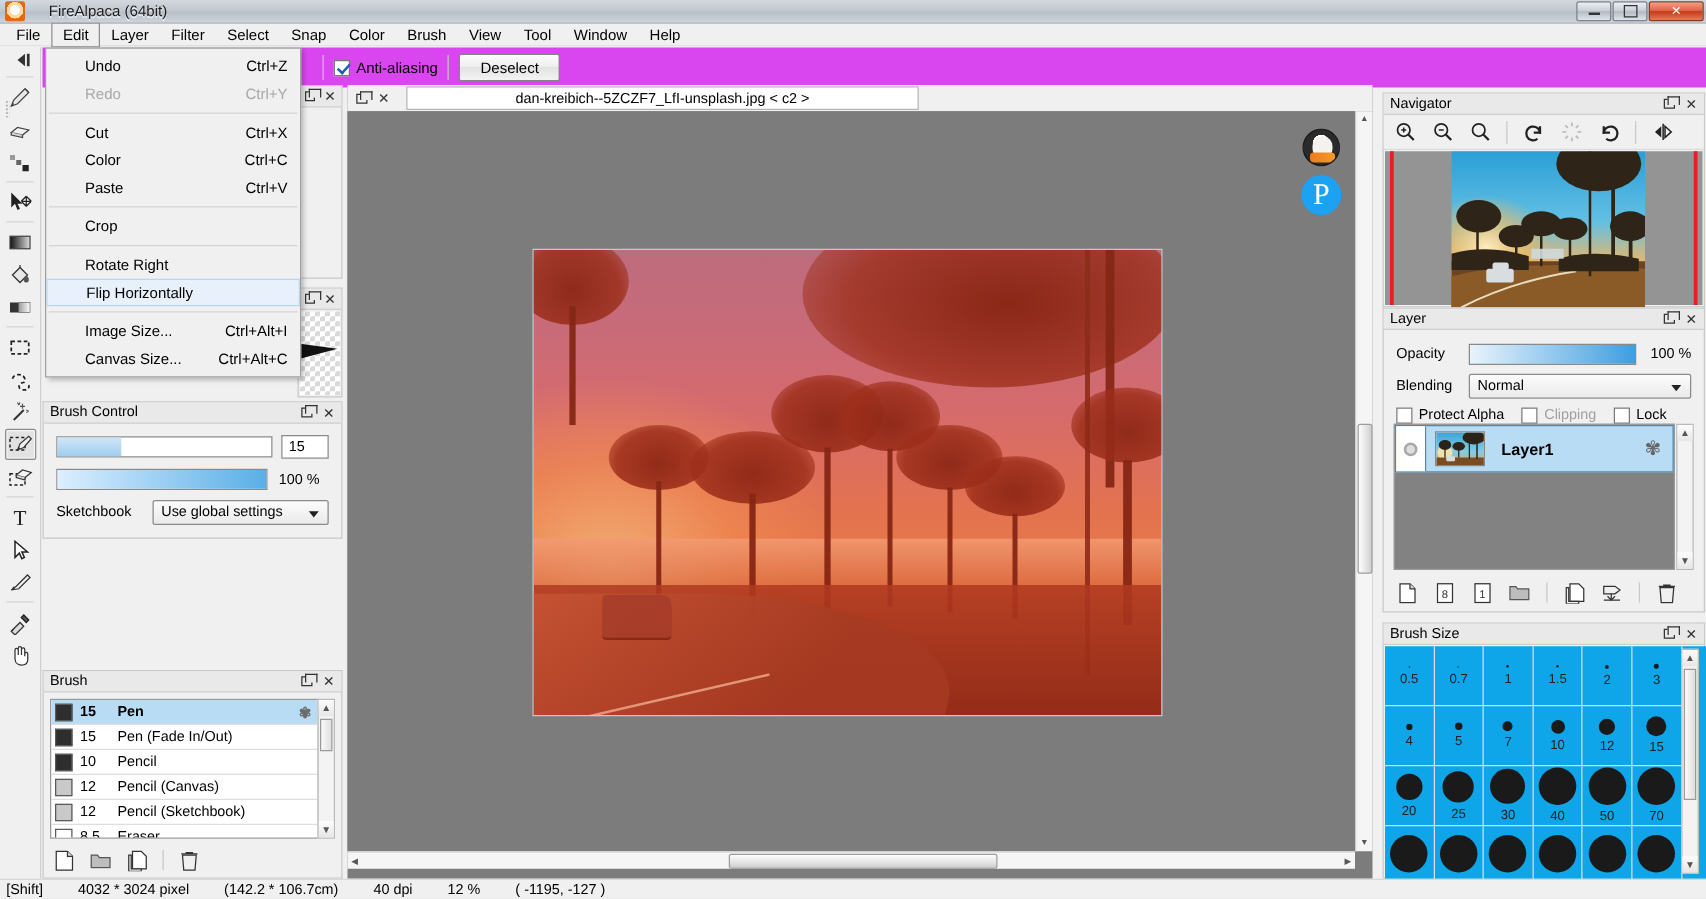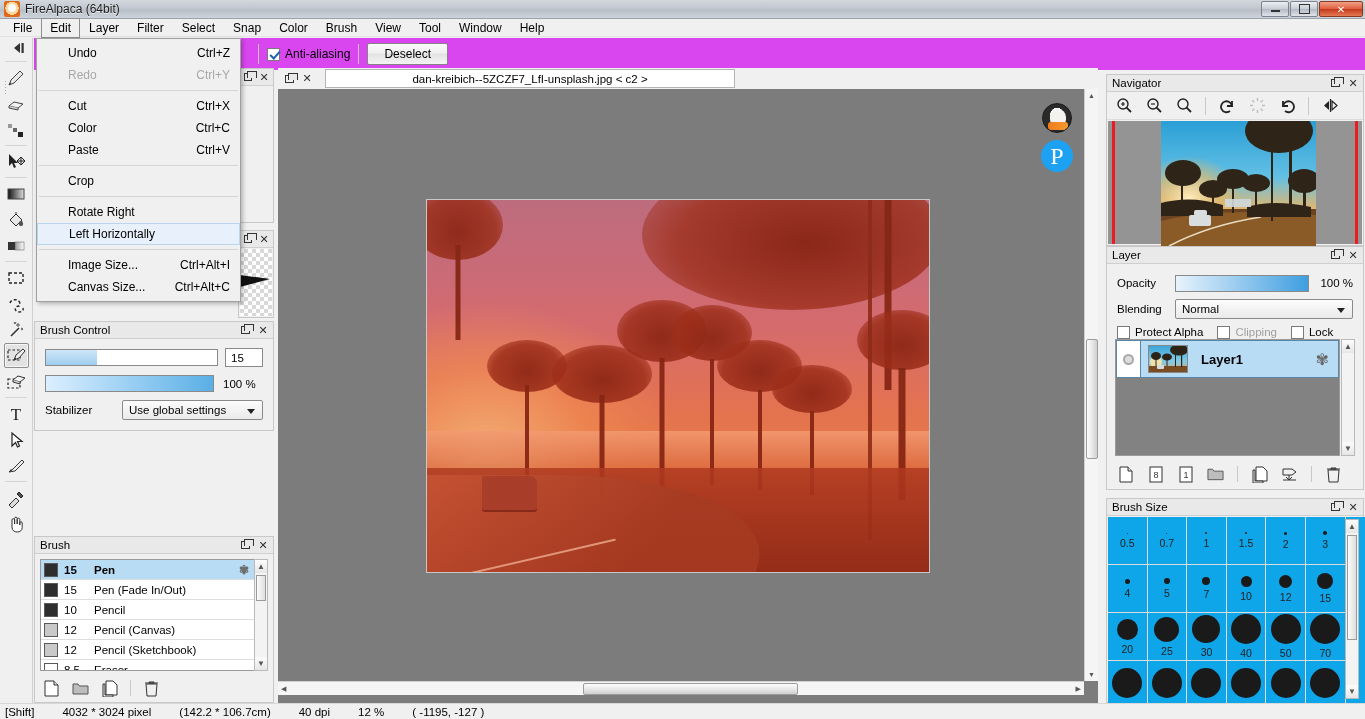--- a/index.html
+++ b/index.html
@@ -24,21 +24,21 @@
   .tb-icon {
     width: 16px; height: 16px; margin-left: 4px; margin-right: 5px;
     border-radius: 2px;
     background: radial-gradient(circle at 50% 45%, #fff 0 30%, #ffd8a0 31% 55%, #e06a18 56% 100%);
     position: relative; flex: none;
   }
   .tb-icon:after {
     content: ""; position: absolute; left: 4px; top: 3px; width: 8px; height: 8px;
     border-radius: 50%; background: #fafafa;
   }
-  .tb-title { font-size: 12px; color: #1a1a1a; text-shadow: 0 1px 0 rgba(255,255,255,.7); }
+  .tb-title { font-size: 12px; color: #1a1a1a; text-shadow: 0 1px 0 rgba(255,255,255,.7); margin-left: 14px; }
   .tb-buttons { position: absolute; right: 2px; top: 1px; display: flex; gap: 1px; }
   .tb-btn {
     width: 28px; height: 16px; border: 1px solid #7d838c; border-radius: 2px;
     background: linear-gradient(to bottom, #eceff3 0%, #c9ced6 48%, #b4bac3 52%, #dfe3e9 100%);
     display: flex; align-items: center; justify-content: center;
     font-size: 10px; color: #333; position: relative;
   }
   .tb-btn.close {
     background: linear-gradient(to bottom, #f2a087 0%, #e06040 48%, #c33a1c 52%, #e57a55 100%);
     color: #fff; width: 44px; border-color: #8a3a22;
@@ -562,21 +562,21 @@
         </div>
         <div class="num-box">15</div>
       </div>
       <div class="slider-row">
         <div class="slider">
           <div class="fill" style="width:100%;background:linear-gradient(to right,#dcefff,#5aafe6)"></div>
         </div>
         <div class="pct-label">100 %</div>
       </div>
       <div class="stab-row">
-        <span class="stab-label">Stabilizer</span>
+        <span class="stab-label">Sketchbook</span>
         <div class="combo">
           <span>Use global settings</span>
           <span class="arrow"></span>
         </div>
       </div>
     </div>
   </div>
 
   <div class="panel" id="brushPanel">
     <div class="panel-title">
@@ -1092,21 +1092,21 @@
     </div>
     <div class="mi-sep"></div>
     <div class="mi">
       <span>Crop</span>
     </div>
     <div class="mi-sep"></div>
     <div class="mi">
       <span>Rotate Right</span>
     </div>
     <div class="mi hl">
-      <span>Left Horizontally</span>
+      <span>Flip Horizontally</span>
     </div>
     <div class="mi-sep"></div>
     <div class="mi">
       <span>Image Size...</span>
       <span class="accel">Ctrl+Alt+I</span>
     </div>
     <div class="mi">
       <span>Canvas Size...</span>
       <span class="accel">Ctrl+Alt+C</span>
     </div>

